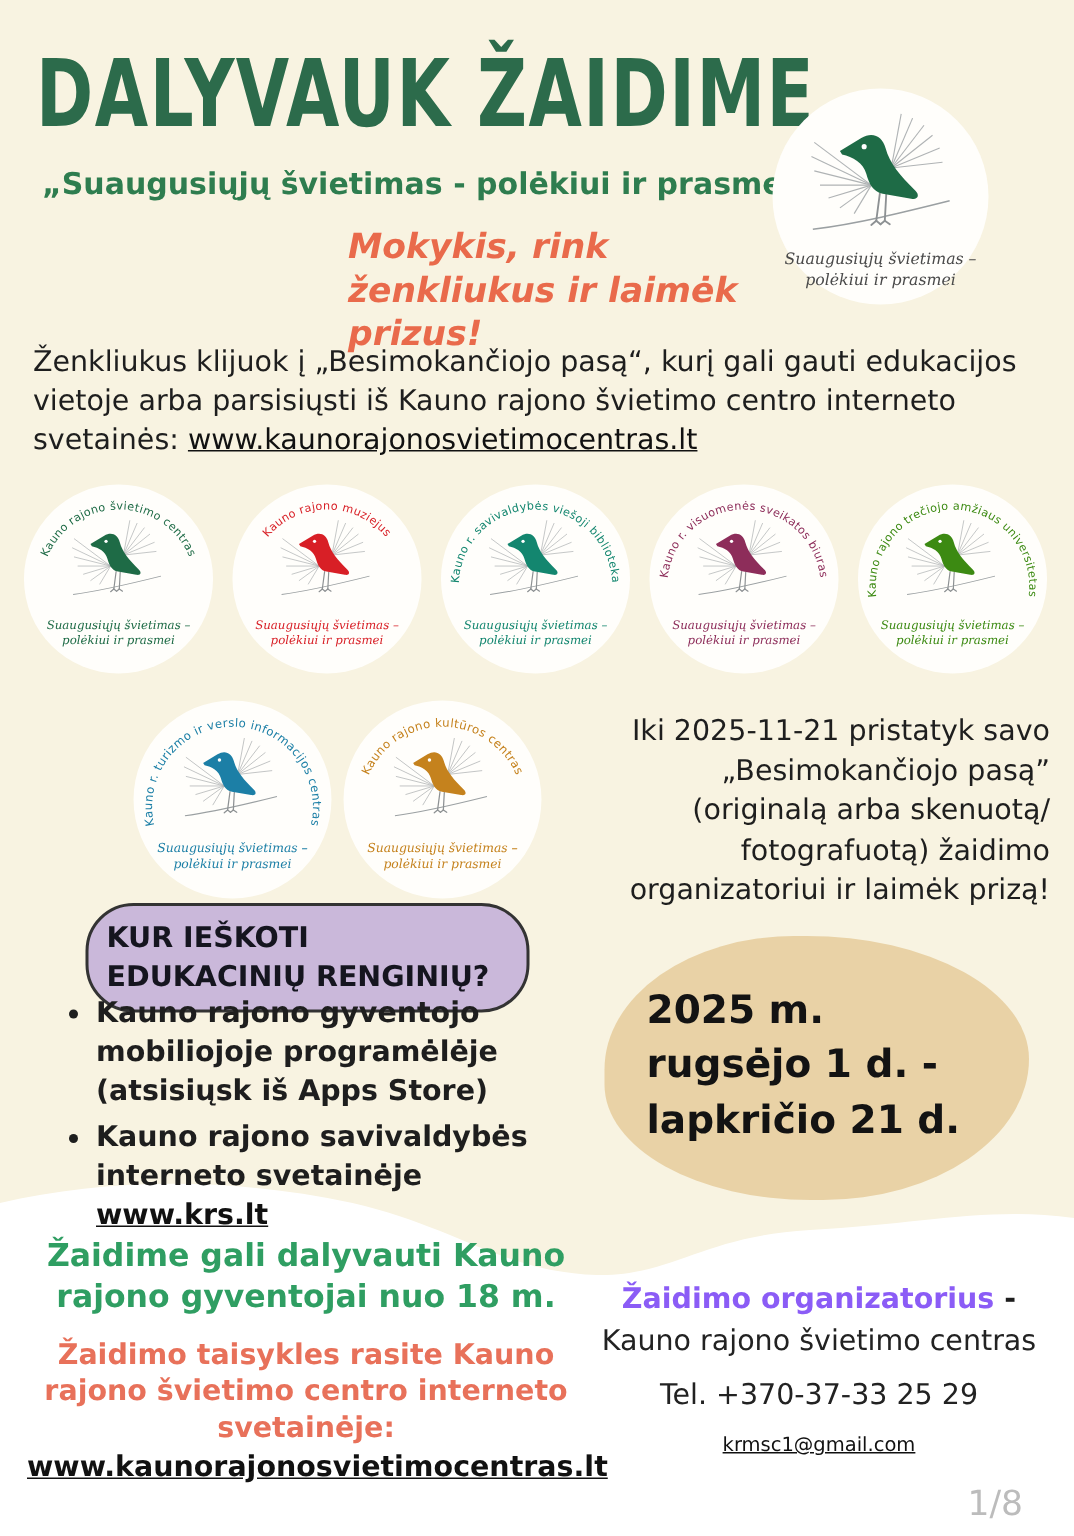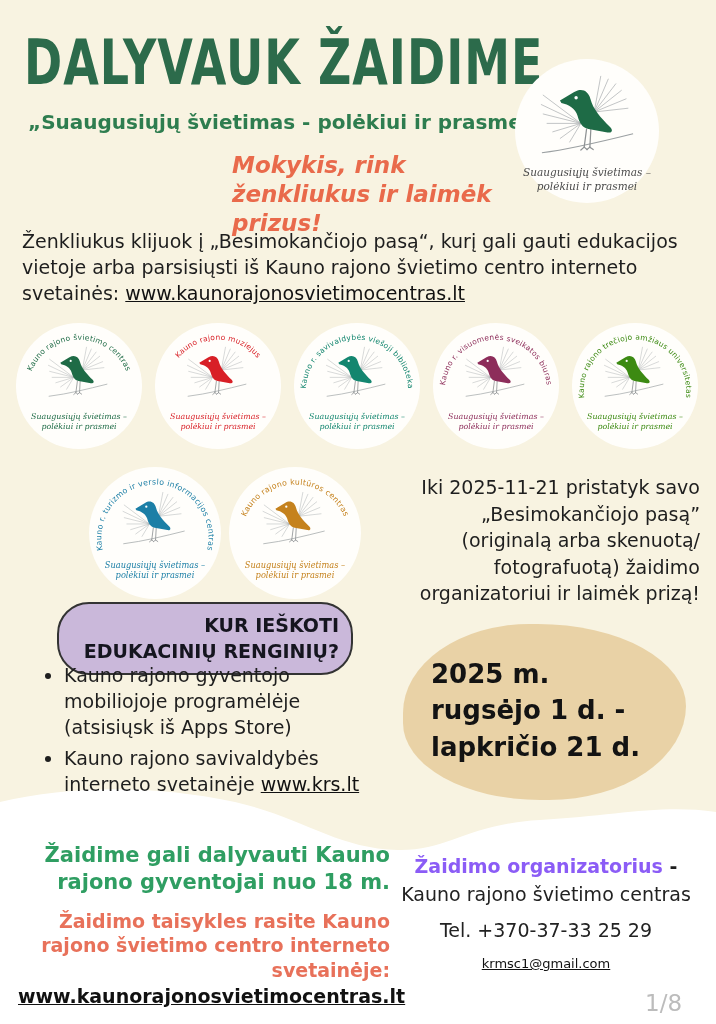--- a/index.html
+++ b/index.html
@@ -45,40 +45,40 @@
   
   .deadline{
     left:400px;top:474px;width:300px;
     font-size:19px;line-height:1.4;text-align:right;
   }
   
   .pill{
     left:57px;top:602px;width:296px;
     background:#cab8da;border:2px solid #333;border-radius:32px;
     padding:9px 12px;box-sizing:border-box;
-    text-align:right;font-size:19px;font-weight:bold;color:#15151f;
+    text-align:left;font-size:19px;font-weight:bold;color:#15151f;
     line-height:1.35;
   }
   
   .bullets{
     left:42px;top:662px;width:318px;
-    font-size:19px;line-height:1.38;margin:0;padding-left:22px;
+    font-size:19px;line-height:1.38;margin:0;padding-left:22px;font-weight:bold;
   }
   .bullets li{margin-bottom:4px;}
   
   .blob{
     left:403px;top:624px;width:283px;height:176px;
     background:#e9d2a6;
     border-radius:46% 54% 50% 50% / 52% 48% 55% 45%;
     box-sizing:border-box;padding:32px 0 0 28px;
     z-index:3;
   }
   .blob-line{font-size:26px;font-weight:bold;color:#131313;line-height:1.4;}
   
-  .foot-left{left:18px;top:842px;width:372px;text-align:right;z-index:4;}
+  .foot-left{left:18px;top:824px;width:372px;text-align:center;z-index:4;}
   .eligibility{font-size:21px;font-weight:bold;color:#2f9e62;line-height:1.3;margin-bottom:10px;}
   .rules{font-size:19px;font-weight:bold;color:#e8715a;line-height:1.3;margin-top:12px;}
   .rules-link{display:inline-block;margin-top:2px;font-size:19px;font-weight:bold;}
   
   .foot-right{left:395px;top:855px;width:302px;text-align:center;z-index:4;}
   .organizer{font-size:19px;font-weight:bold;}
   .organizer .org-label{color:#8b5cf6;}
   .org-name{font-size:19px;color:#222;margin-top:6px;}
   .phone{font-size:19px;color:#222;margin-top:14px;}
   .email{display:inline-block;margin-top:15px;font-size:13px;color:#111;}

